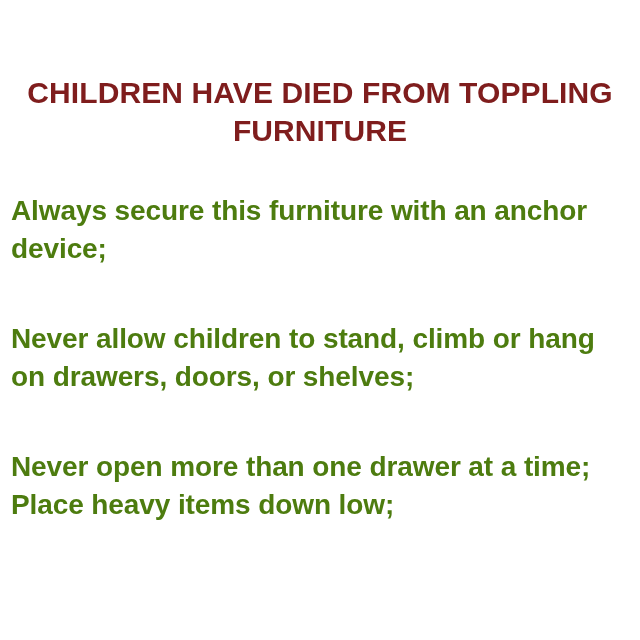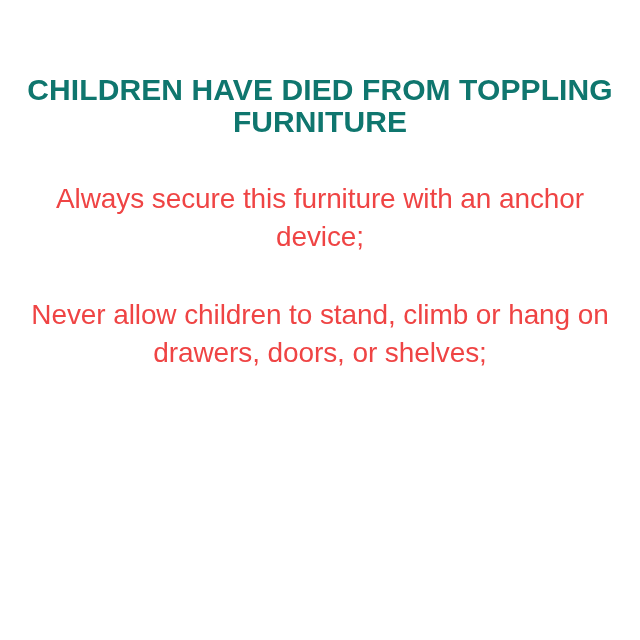--- a/index.html
+++ b/index.html
@@ -22,61 +22,62 @@
     background: #ffffff;
     padding: 74px 11px 0 11px;
     display: flex;
     flex-direction: column;
     align-items: stretch;
   }
 
   .warning-heading {
     margin: 0;
     text-align: center;
-    color: #0f766e;
+    color: #7f1d1d;
     font-size: 30px;
     font-weight: 700;
-    line-height: 32px;
+    line-height: 38px;
     letter-spacing: 0.1px;
     text-transform: uppercase;
     padding: 0 12px;
   }
 
   .instruction-list {
     margin: 0;
     padding: 0;
     list-style: none;
     text-align: center;
   }
 
   .instruction-item {
-    color: #ef4444;
+    color: #4d7c0f;
     font-size: 28px;
-    font-weight: 400;
+    font-weight: 700;
     line-height: 38px;
     letter-spacing: -0.1px;
-    text-align: center;
+    text-align: left;
   }
 
   
   .instruction-item + .instruction-item {
-    margin-top: 40px;
+    margin-top: 52px;
   }
 
   .block-gap-top {
     height: 42px;
   }
 </style>
 </head>
 <body>
 
 <div class="warning-sheet">
 
   <h1 class="warning-heading">CHILDREN HAVE DIED FROM TOPPLING FURNITURE</h1>
 
   <div class="block-gap-top"></div>
 
   <ul class="instruction-list">
     <li class="instruction-item">Always secure this furniture with an anchor device;</li>
     <li class="instruction-item">Never allow children to stand, climb or hang on drawers, doors, or shelves;</li>
+    <li class="instruction-item">Never open more than one drawer at a time; Place heavy items down low;</li>
   </ul>
 
 </div>
 
 </body></html>

